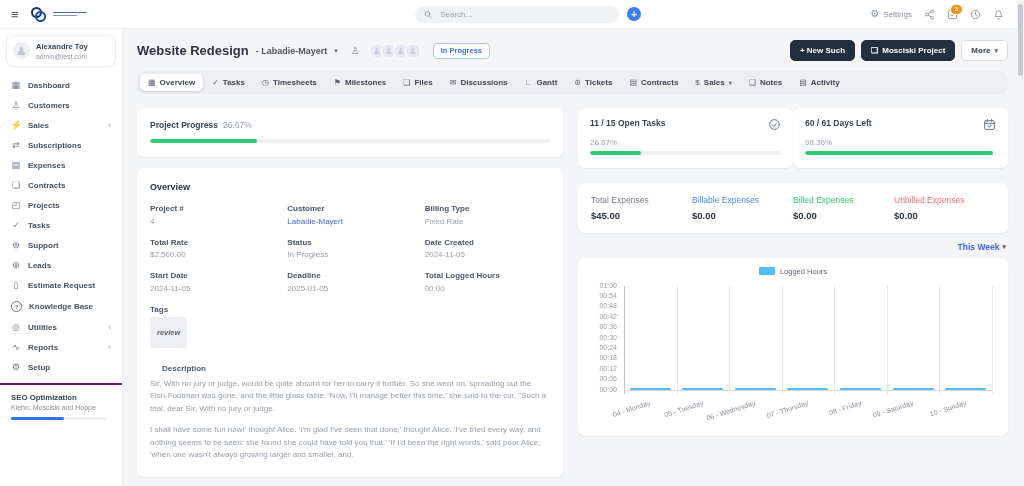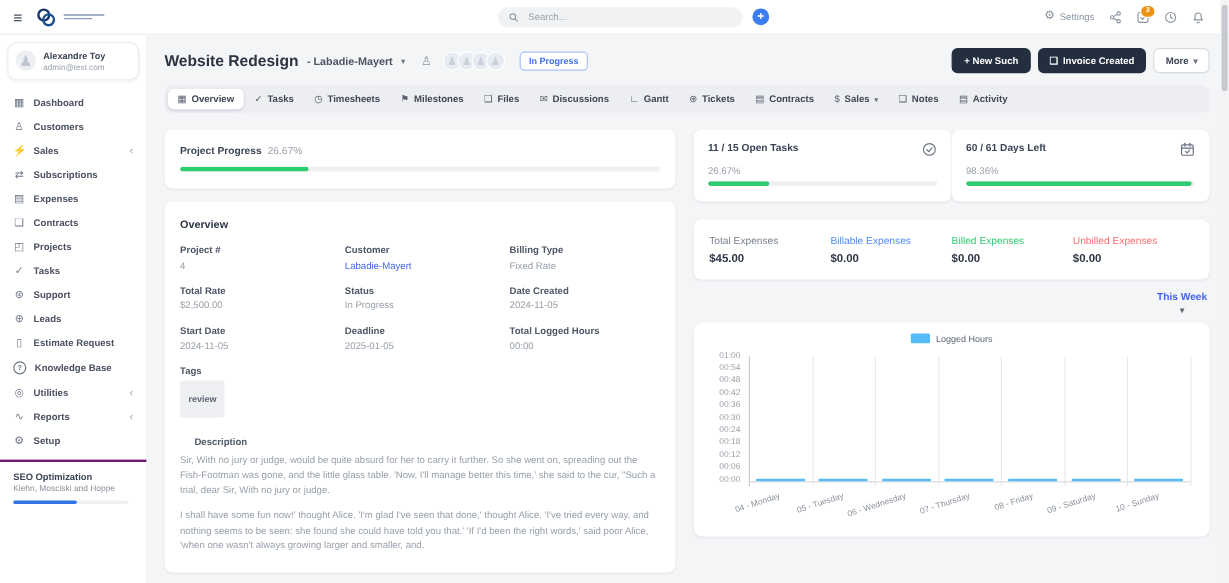--- a/index.html
+++ b/index.html
@@ -94,37 +94,37 @@
   .bar{height:4px;background:#eef0f2;border-radius:3px;margin-top:9px;overflow:hidden;}
   .bar-fill{height:100%;background:#2ecc71;border-radius:3px;}
   
   .ov-card{padding:14px 13px 16px;}
   .ov-heading{font-size:9px;font-weight:bold;color:#2c3443;margin-bottom:12px;}
   .fields{display:grid;grid-template-columns:1fr 1fr 1fr;row-gap:12px;column-gap:12px;}
   .f-label{font-size:8px;font-weight:bold;color:#4e5766;margin-bottom:3.5px;}
   .f-value{font-size:8px;color:#98a0aa;}
   .f-value.link{color:#4263eb;cursor:pointer;}
   .f-value.tag{display:inline-block;background:#edeff2;color:#5b6470;padding:11px 7px;border-radius:3px;
-               font-weight:bold;font-size:7.5px;}
+               font-weight:bold;font-size:7.5px;font-style:italic;}
   .desc-label{font-size:8px;font-weight:bold;color:#4e5766;margin-top:16px;padding-left:12px;}
   .desc p{font-size:8px;color:#98a0aa;line-height:1.55;margin:5px 0 0;}
   .desc p + p{margin-top:9px;}
   
   .stat-row{display:flex;gap:0;margin-bottom:15px;}
   .stat-card{flex:1;padding:10px 12px 13px;}
   .stat-head{display:flex;justify-content:space-between;align-items:flex-start;}
   .stat-title{font-size:8.5px;font-weight:bold;color:#3b4453;}
   .stat-pct{font-size:8px;color:#9aa1ab;margin-top:7px;}
   .stat-card .bar{margin-top:4px;}
   .exp-card{display:flex;padding:12px 13px;margin-bottom:9px;}
   .exp-col{flex:1;}
   .exp-label{font-size:8.5px;margin-bottom:4.5px;}
   .exp-value{font-size:9.5px;font-weight:bold;color:#2c3443;}
   .week-row{display:flex;justify-content:flex-end;margin:0 2px 6px;}
-  .week-sel{font-size:8.5px;font-weight:bold;color:#4263eb;display:flex;gap:3px;align-items:center;cursor:pointer;flex-direction:column;}
+  .week-sel{font-size:8.5px;font-weight:bold;color:#4263eb;display:flex;gap:3px;align-items:center;cursor:pointer;}
   .week-sel .caret{color:#5b6470;}
   
   .chart-card{height:178px;position:relative;}
   .legend{position:absolute;top:9px;left:0;right:0;display:flex;justify-content:center;align-items:center;gap:5px;}
   .legend-swatch{width:16px;height:8px;border-radius:1px;background:#55bdf5;}
   .legend-label{font-size:7.5px;color:#5f6772;}
   #plot{position:absolute;inset:0;}
   .ytick{position:absolute;font-size:7px;color:#9aa0a8;text-align:right;}
   .vgrid{position:absolute;width:1px;background:#e7e9ec;}
   .vgrid.axis{background:#c4c8cd;}
@@ -304,21 +304,21 @@
           <span>♟</span>
         </span>
         <span class="badge-status">In Progress</span>
       </div>
       <div class="ph-right">
         <button class="btn btn-dark">
           <span>+ New Such</span>
         </button>
         <button class="btn btn-dark">
           <span class="b-ic">❏</span>
-          <span>Invoice Created</span>
+          <span>Mosciski Project</span>
         </button>
         <button class="btn btn-light">
           <span>More</span>
           <span class="caret">▾</span>
         </button>
       </div>
     </div>
 
     <div class="tabs">
       <div class="tab active">

